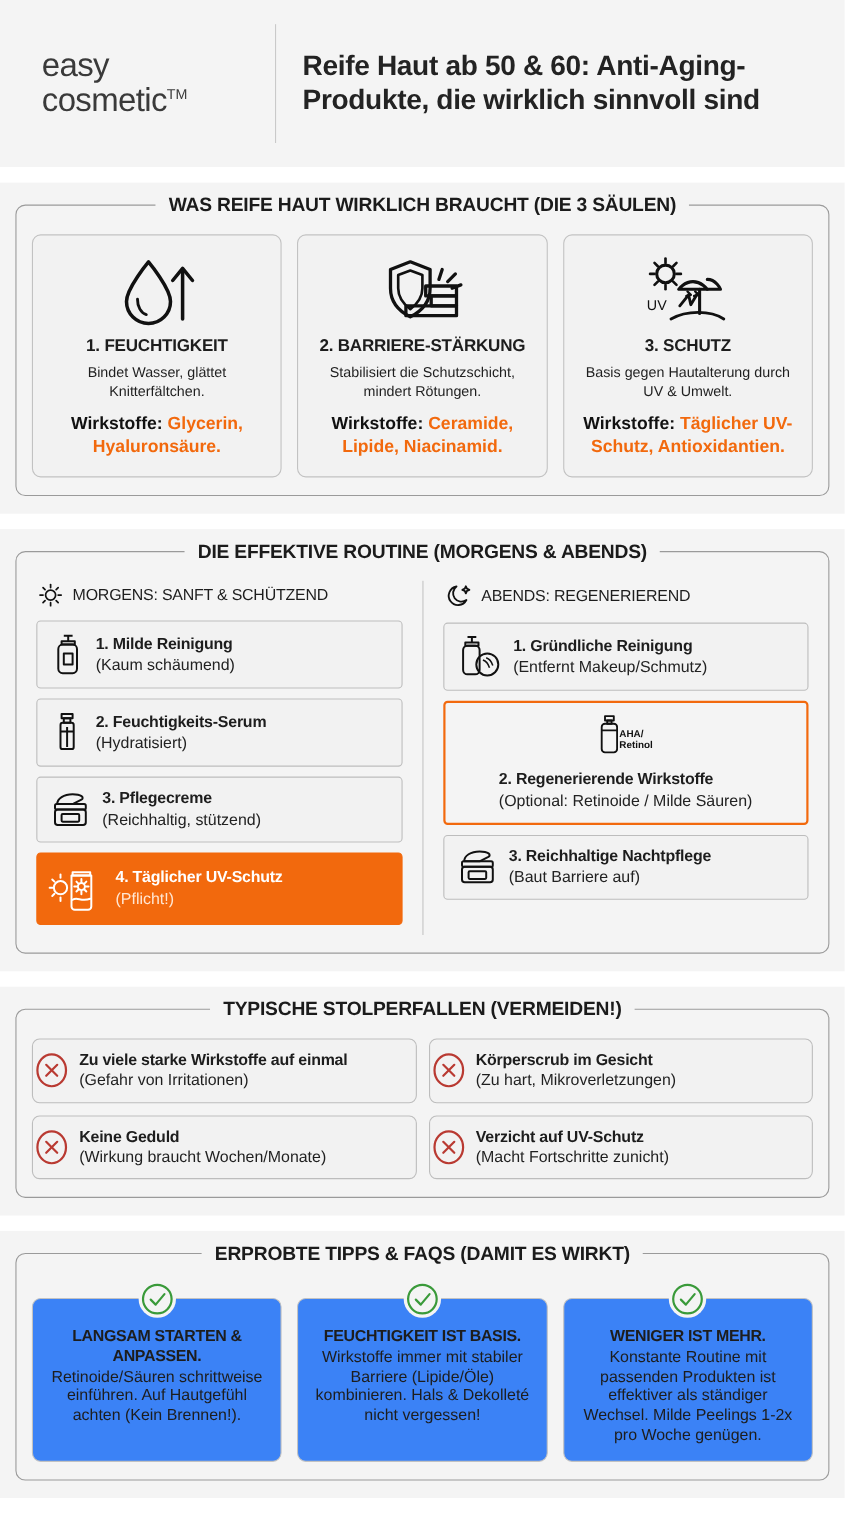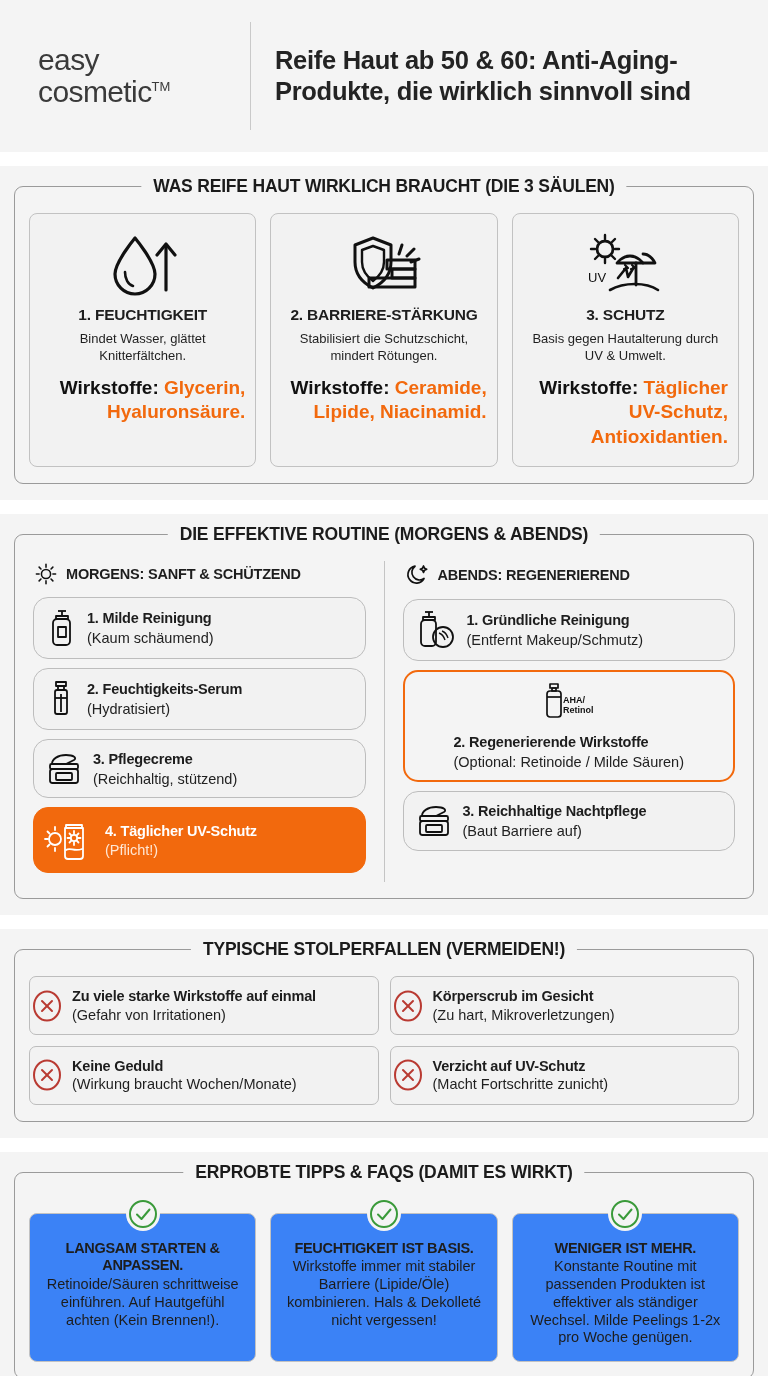--- a/index.html
+++ b/index.html
@@ -99,48 +99,47 @@
     margin-top: 4px;
     letter-spacing: -0.2px;
   }
   .pillar-p {
     font-size: 13px;
     line-height: 1.3;
     margin-top: 7px;
     color: #1f1f1f;
   }
   .pillar-ing {
-    font-size: 19px;
+    font-size: 16px;
     line-height: 1.3;
     margin-top: 11px;
-    text-align: right;
   }
   .pillar-ing b { font-weight: bold; color: #111; }
   .orange-txt { color: #F2690D; font-weight: bold; }
 
   
   .routine { display: flex; }
   .routine-col { flex: 1 1 0; padding: 0 4px; }
   .routine-col.left { padding-right: 18px; border-right: 1px solid #c4c4c4; }
   .routine-col.right { padding-left: 18px; }
   .routine-head {
     display: flex;
     align-items: center;
     gap: 9px;
     font-size: 14.5px;
-    font-weight: bold;
+    font-weight: normal;
     letter-spacing: -0.2px;
     margin: 2px 0 12px 2px;
   }
   .step {
     display: flex;
     align-items: center;
     gap: 9px;
     border: 1px solid #bdbdbd;
-    border-radius: 15px;
+    border-radius: 4px;
     background: #f2f2f2;
     padding: 9px 10px;
     margin-bottom: 9px;
     min-height: 56px;
   }
   .step.highlight-orange {
     border: 2px solid #F2690D;
     background: #f4f4f4;
     flex-direction: column;
   }

